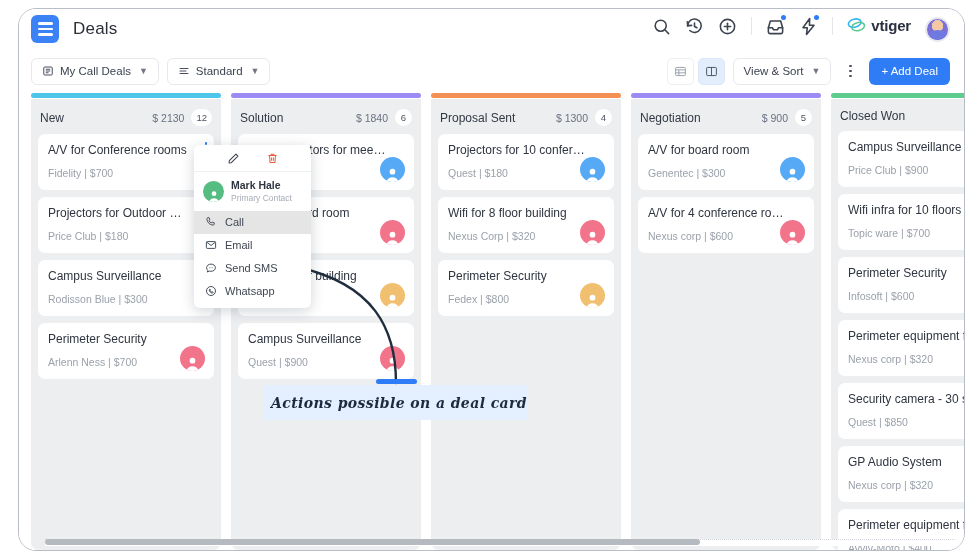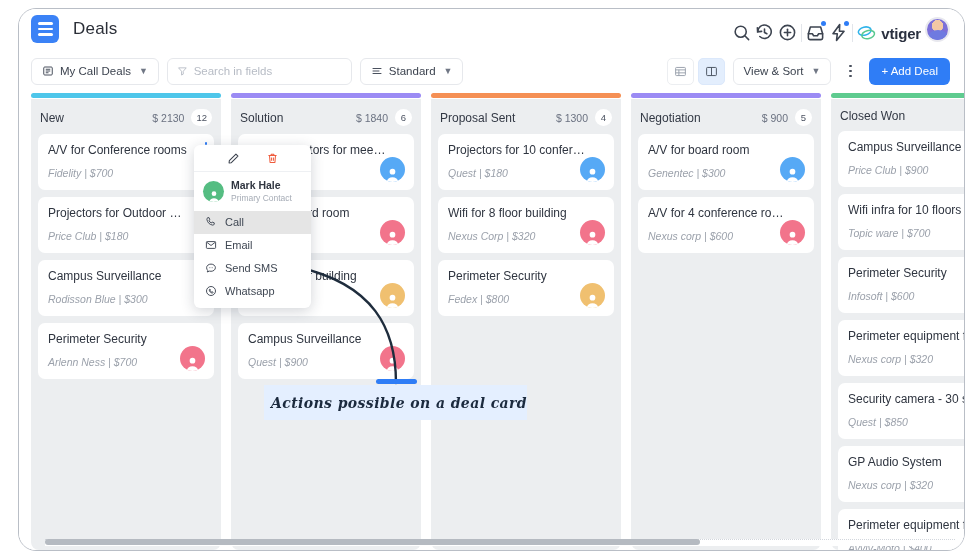--- a/index.html
+++ b/index.html
@@ -31,21 +31,21 @@
     background: #3b82f6;
     display: flex; flex-direction: column; justify-content: center;
     align-items: center; gap: 3px;
     cursor: pointer; flex: 0 0 auto;
   }
   .hamburger i { display:block; width: 15px; height: 2.5px; background:#fff; border-radius:2px; }
   .page-title {
     font-size: 17px; color: #2b2f38; margin-left: 14px; letter-spacing: .2px;
   }
   .topbar-right {
-    margin-left: auto; display: flex; align-items: flex-end; gap: 4px;
+    margin-left: auto; display: flex; align-items: flex-start; gap: 14px;
   }
   .ticon { width: 19px; height: 19px; color: #3d4450; cursor: pointer; position: relative; display:block; }
   .ticon svg { width: 100%; height: 100%; display:block; }
   .dot-badge::after {
     content:''; position:absolute; right:-1px; top:-2px;
     width:5px; height:5px; border-radius:50%; background:#2f7df6;
   }
   .vsep { width:1px; height:18px; background:#e2e5ea; }
   .brand { display:flex; align-items:center; gap:4px; cursor:pointer; }
   .brand-name { font-size:15px; font-weight:bold; color:#2b3140; letter-spacing:-.2px; }
@@ -135,21 +135,21 @@
   }
   .card {
     background:#fff; border-radius:7px; padding:9px 10px 10px 10px;
     margin-bottom:7px; position:relative; min-height:56px; cursor:pointer;
   }
   .card-title {
     font-size:12px; color:#2f3540; line-height:1.25;
     white-space:nowrap; overflow:hidden; text-overflow:ellipsis;
     padding-right:16px;
   }
-  .card-sub { font-size:10.5px; color:#9ba1ab; margin-top:9px;font-style:italic; }
+  .card-sub { font-size:10.5px; color:#9ba1ab; margin-top:9px; }
   .card-av {
     position:absolute; right:9px; bottom:8px;
     width:25px; height:25px; border-radius:50%;
     display:flex; align-items:flex-end; justify-content:center; overflow:hidden;
   }
   .card-av svg { width:17px; height:17px; margin-bottom:-1px; }
   .card-kebab {
     position:absolute; right:7px; top:8px;
     display:flex; flex-direction:column; align-items:center; gap:2.5px;
     cursor:pointer;
@@ -269,26 +269,20 @@
       <svg viewBox="0 0 24 24" fill="none" stroke="#4a515e" stroke-width="2">
         <rect x="3.5" y="4" width="17" height="16" rx="2"></rect>
           <line x1="7.5" y1="8.5" x2="16.5" y2="8.5"></line>
         <line x1="7.5" y1="12" x2="16.5" y2="12"></line>
           <line x1="7.5" y1="15.5" x2="13" y2="15.5"></line>
       </svg>
       <span>My Call Deals</span>
       <span class="chev">▼</span>
     </div>
 
-    <div class="searchbox">
-      <svg viewBox="0 0 24 24" width="12" height="12" fill="none" stroke="#b7bcc5" stroke-width="2" stroke-linejoin="round">
-        <path d="M3.5 5h17l-6.6 7.6V19l-3.8 2v-8.4L3.5 5Z"></path>
-      </svg>
-      <input type="text" placeholder="Search in fields" value="" style="">
-    </div>
 
     <div class="pill">
       <svg viewBox="0 0 24 24" fill="none" stroke="#4a515e" stroke-width="2" stroke-linecap="round">
         <line x1="4" y1="7" x2="20" y2="7"></line>
           <line x1="4" y1="12" x2="16" y2="12"></line>
           <line x1="4" y1="17" x2="20" y2="17"></line>
       </svg>
       <span>Standard</span>
       <span class="chev">▼</span>
     </div>

